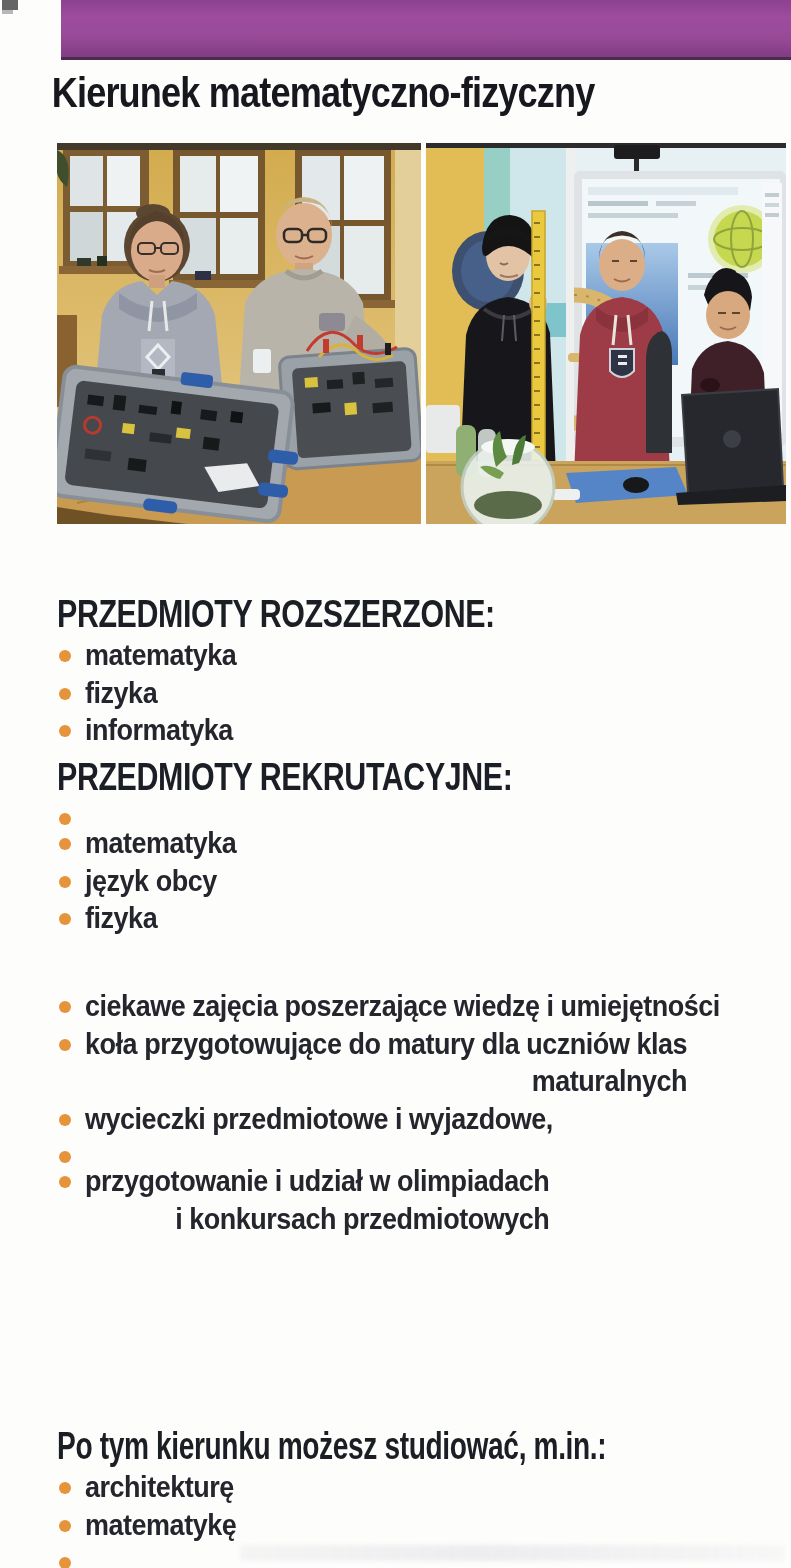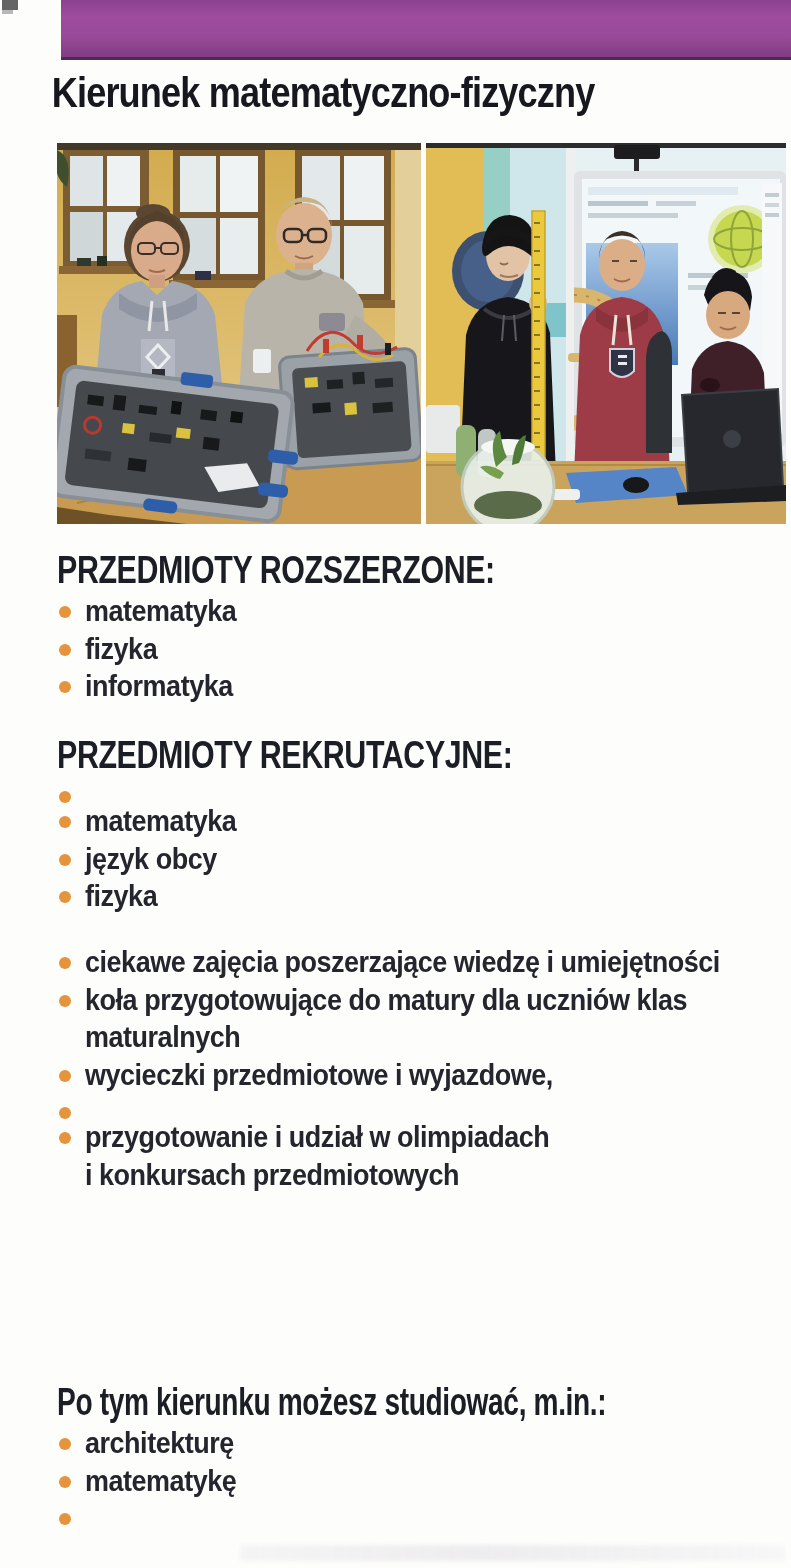--- a/index.html
+++ b/index.html
@@ -17,27 +17,27 @@
 
   .title{position:absolute;top:68px;left:0;width:100%;margin:0;text-align:left;
          font-size:43px;font-weight:bold;color:#17181e;letter-spacing:-1px;}
   .title .cond{display:inline-block;transform:scaleX(.84);}
 
   .photos{position:absolute;left:57px;top:143px;width:729px;height:381px;display:flex;gap:5px;}
   .photo{display:block;height:381px;}
   .photo-left{width:364px;}
   .photo-right{width:360px;}
 
-  .sec{position:absolute;left:57px;width:716px;}
+  .sec{position:absolute;left:57px;width:716px;margin-top:44px;}
   .sec h2{margin:0;font-size:38px;line-height:46px;font-weight:bold;color:#1c1e25;
           letter-spacing:-.5px;white-space:nowrap;}
   .sec h2 .cond{display:inline-block;transform:scaleX(.80);transform-origin:0 60%;}
   .sec h2 .cond-tight{display:inline-block;transform:scaleX(.74);transform-origin:0 60%;}
   .sec ul{list-style:none;margin:0;padding:0;}
-  .sec li{display:flex;align-items:flex-start;}
+  .sec li{display:flex;align-items:flex-start;text-align:right;}
   .dot{flex:0 0 12px;width:12px;height:12px;border-radius:50%;background:#e6943c;margin:13px 14px 0 2px;}
   .txt{color:#25262d;font-size:29px;font-weight:bold;letter-spacing:-.5px;}
   .line{display:block;line-height:37.6px;white-space:nowrap;transform:scaleX(.93);transform-origin:0 50%;}
 
   
   .scan-smudge{position:absolute;left:240px;top:1545px;width:545px;height:16px;
                background:linear-gradient(90deg,rgba(185,175,188,.10),rgba(165,155,172,.17) 45%,rgba(185,175,188,.07));
                filter:blur(2px);}
 </style>
 </head>
@@ -311,21 +311,21 @@
         </li>
       <li>
           <span class="dot"></span>
           <span class="txt">
             <span class="line">informatyka</span>
           </span>
         </li>
     </ul>
   </section>
 
-  <section class="sec" style="top:732px">
+  <section class="sec" style="top:710px">
     <h2><span class="cond">PRZEDMIOTY REKRUTACYJNE:</span></h2>
     <ul>
       <li>
           <span class="dot"></span>
         </li>
       <li>
           <span class="dot"></span>
           <span class="txt">
             <span class="line">matematyka</span>
           </span>

